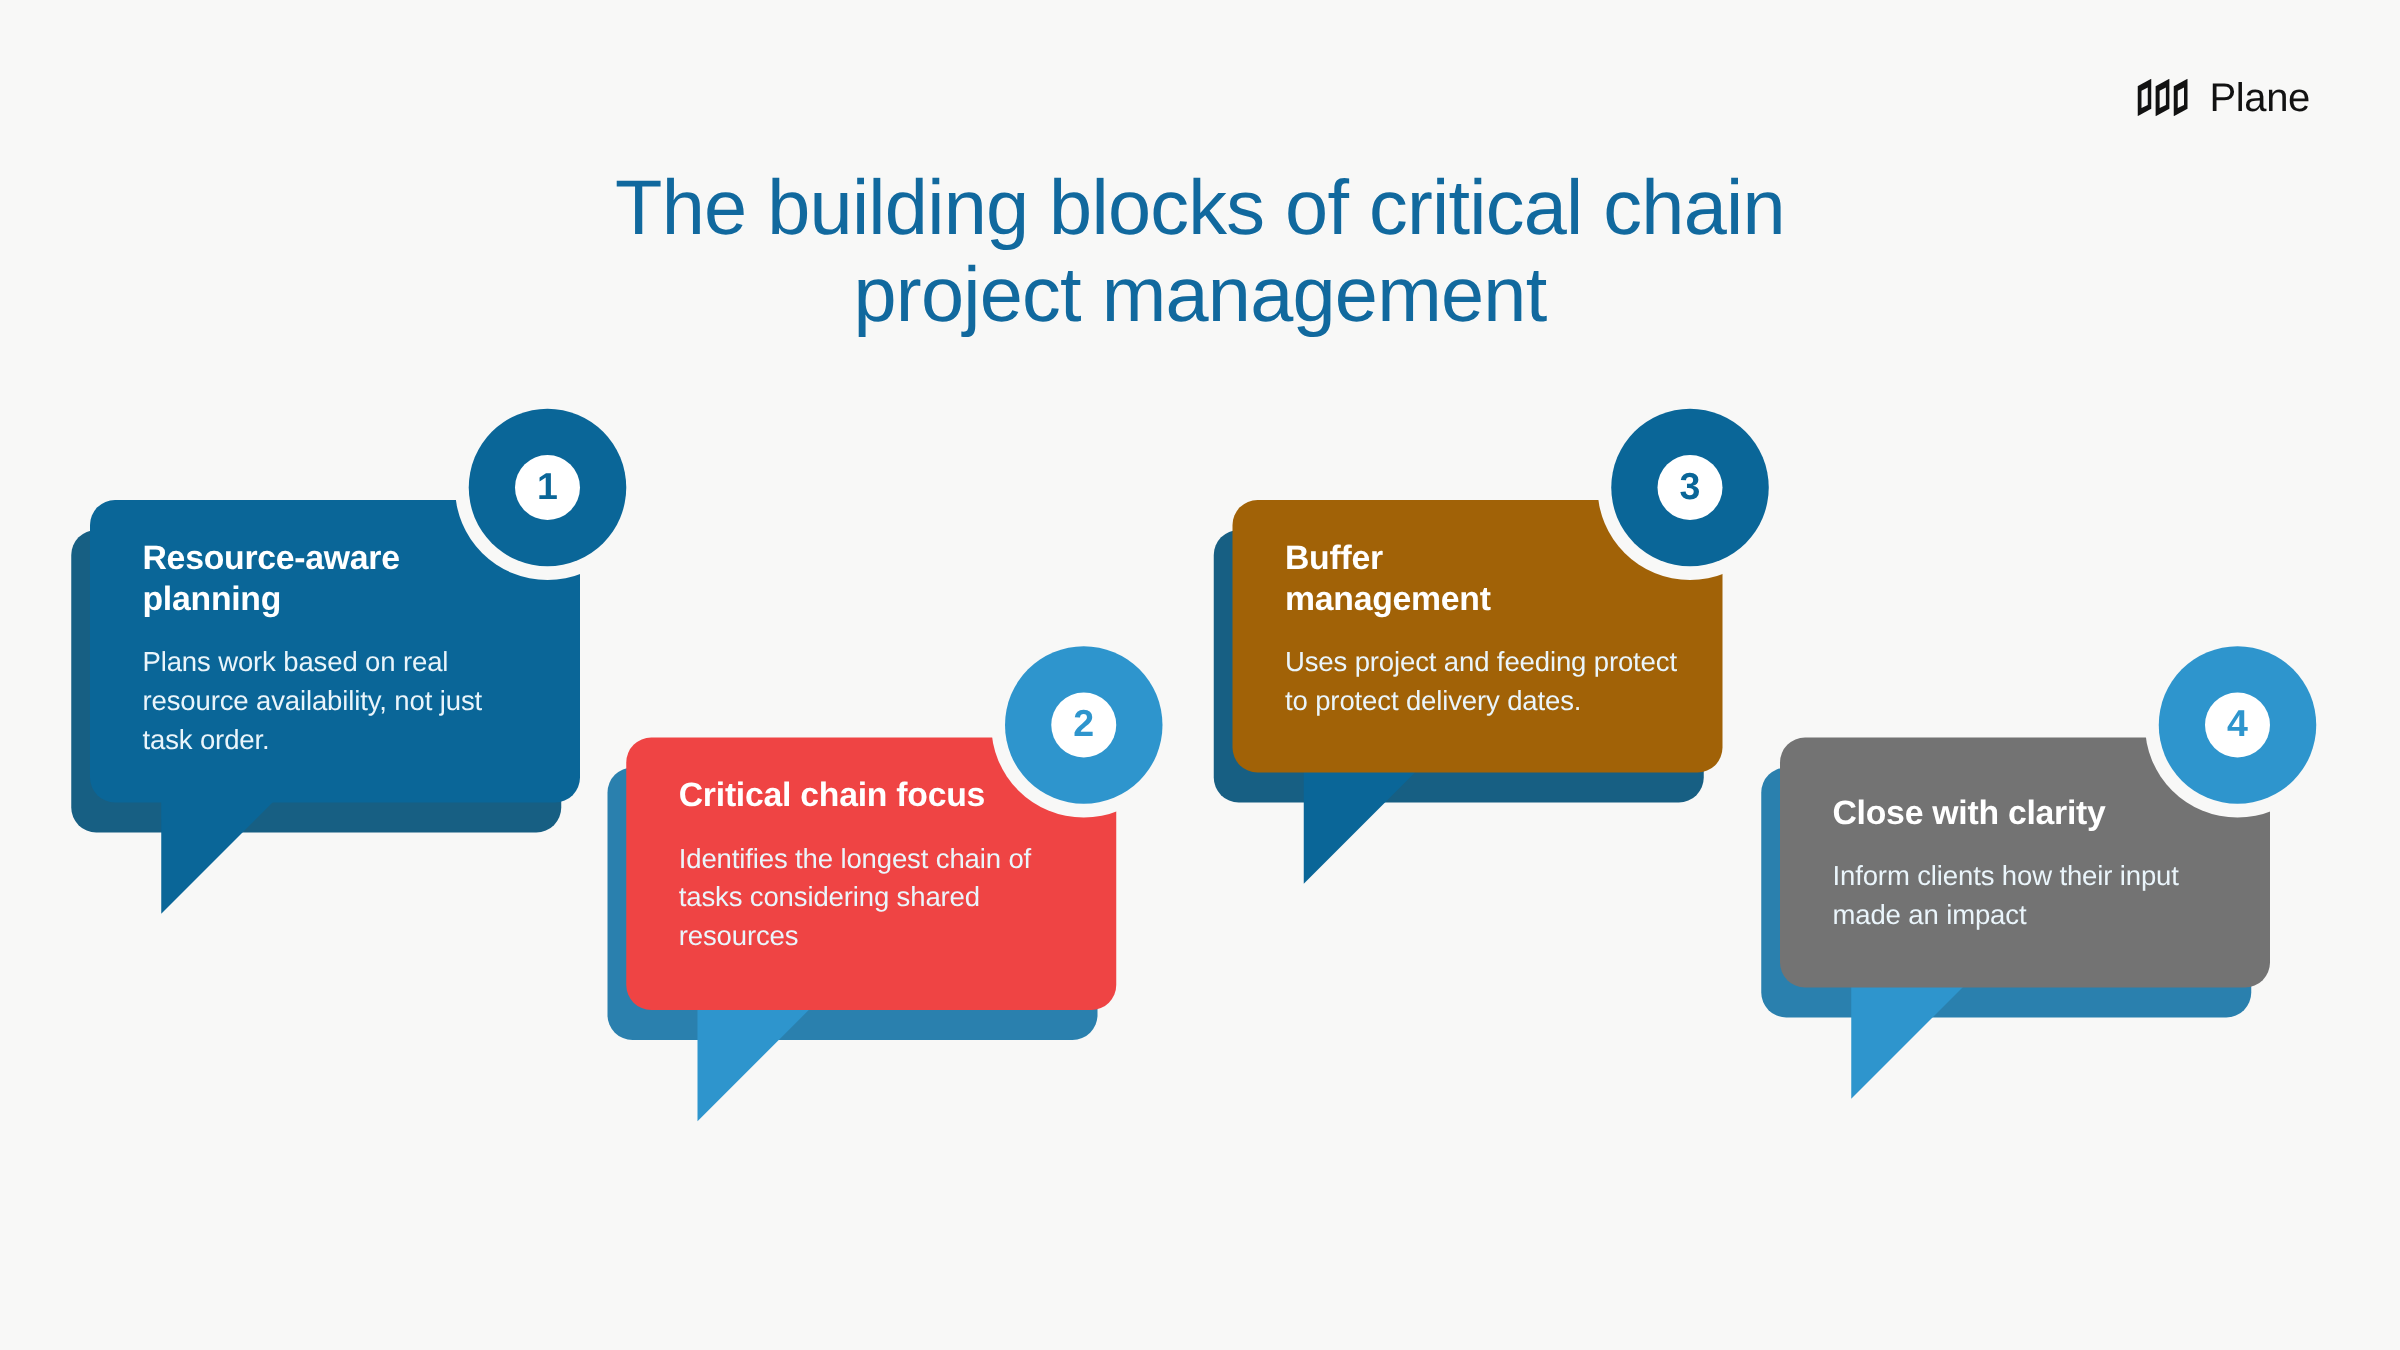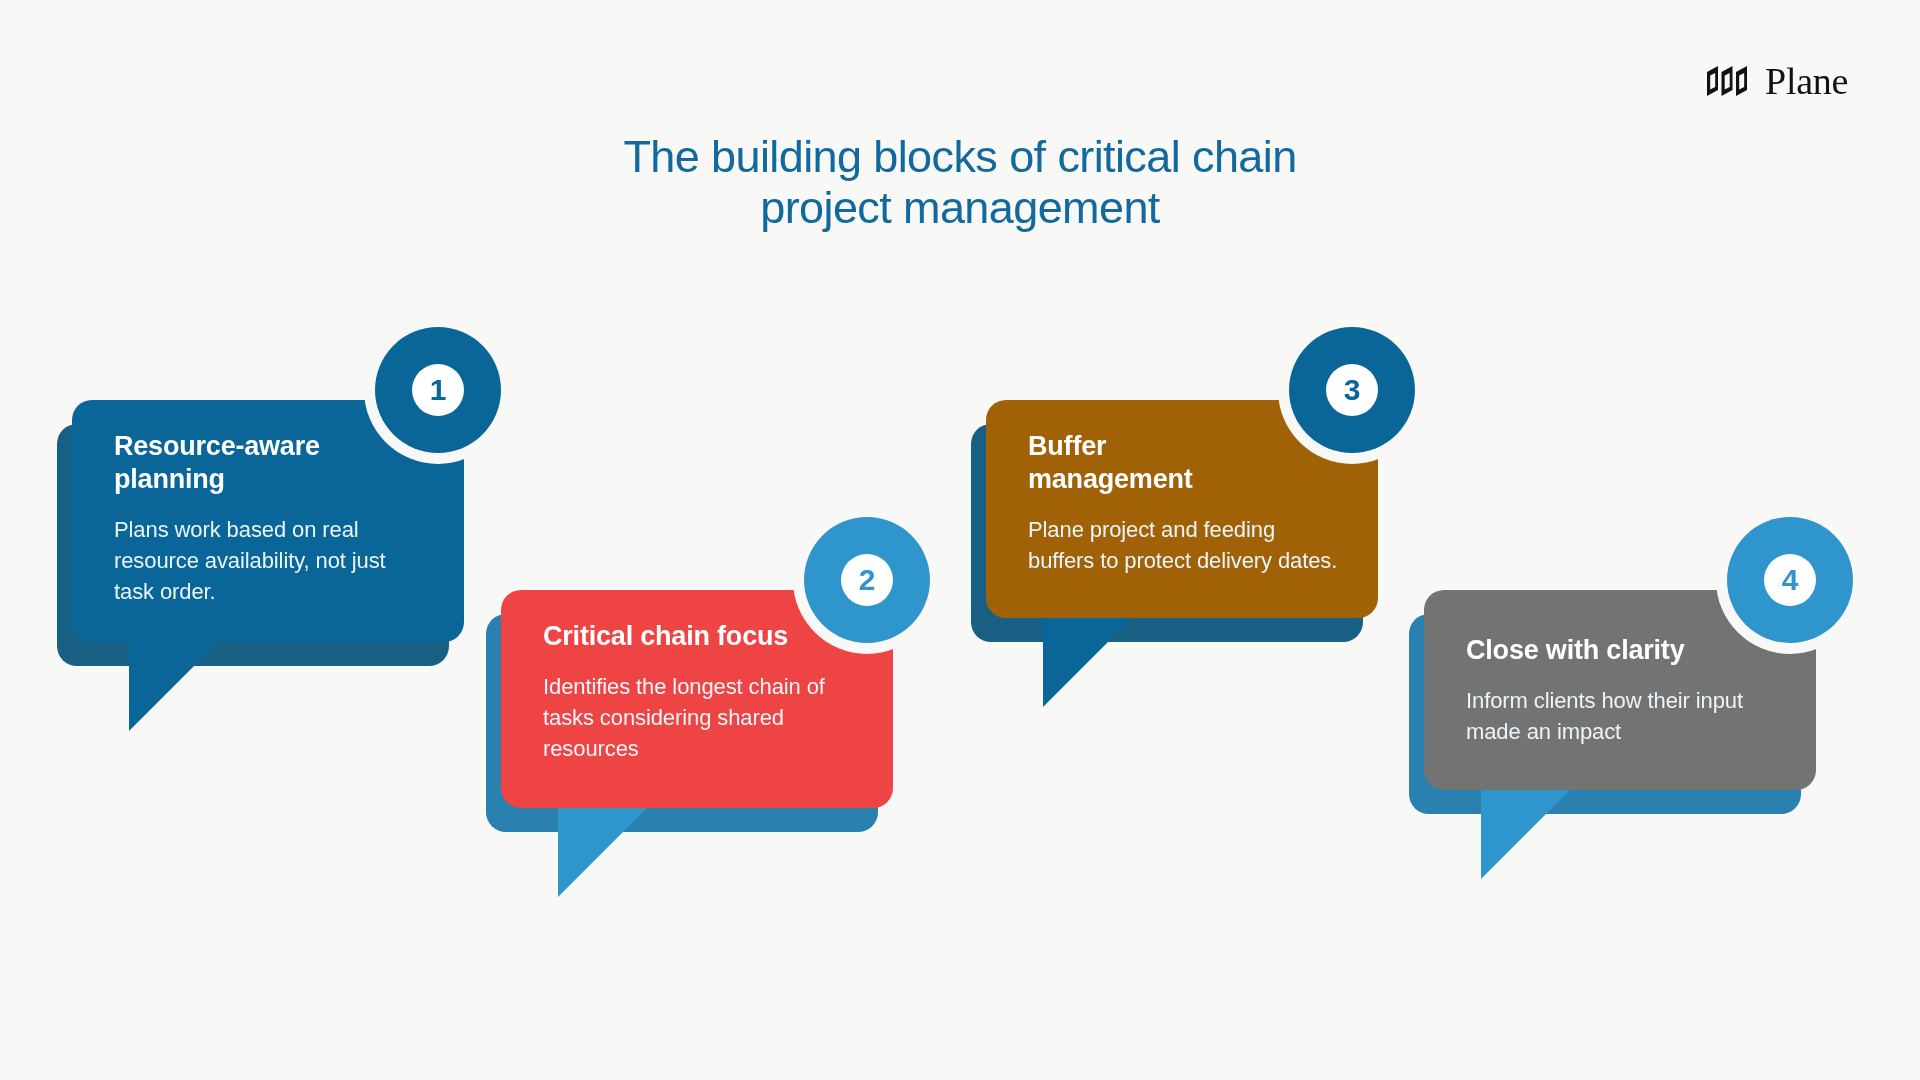--- a/index.html
+++ b/index.html
@@ -21,36 +21,36 @@
   #brand {
     position: absolute;
     top: 62px;
     right: 72px;
     display: flex;
     align-items: center;
     gap: 12px;
   }
   #brand .logo-mark { display: block; width: 46px; height: 30px; }
   #brand .logo-word {
-    font-size: 38px;
+    font-size: 32px;
     font-weight: 400;
     letter-spacing: -0.3px;
     color: #121212;
     line-height: 1;
-    font-family: Liberation Serif, serif;
+    font-family: Liberation Sans, sans-serif;
   }
 
   
   #headline {
     position: absolute;
     top: 132px;
     left: 0;
     width: 1920px;
     text-align: center;
-    font-size: 45px;
+    font-size: 62px;
     font-weight: 400;
     line-height: 1.13;
     letter-spacing: -0.6px;
     color: #11699e;
     white-space: pre-line;
   }
 
   
   .card {
     position: absolute;
@@ -204,21 +204,21 @@
   <div class="badge">
     <span class="num">2</span>
   </div>
 </div>
 
 <div class="card" id="card-3">
   <div class="shadow"></div>
   <div class="tail"></div>
   <div class="body">
     <div class="title">Buffer management</div>
-    <div class="desc">Plane project and feeding buffers to protect delivery dates.</div>
+    <div class="desc">Uses project and feeding protect to protect delivery dates.</div>
   </div>
   <div class="badge">
     <span class="num">3</span>
   </div>
 </div>
 
 <div class="card" id="card-4">
   <div class="shadow"></div>
   <div class="tail"></div>
   <div class="body">

